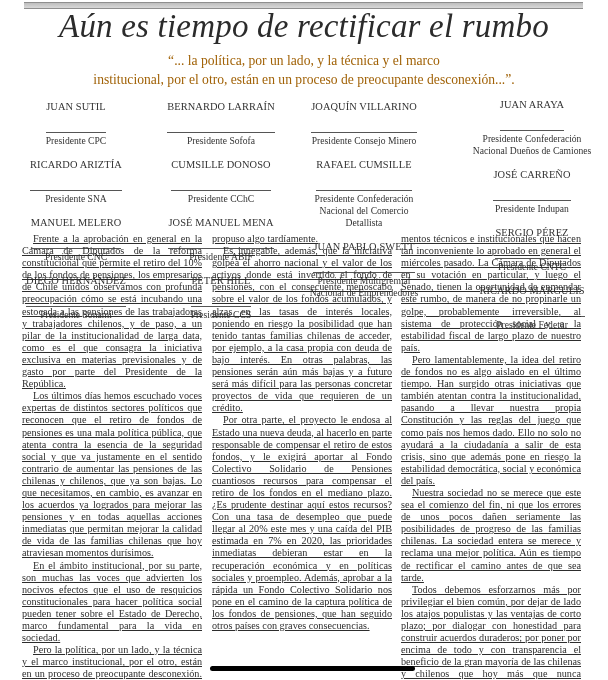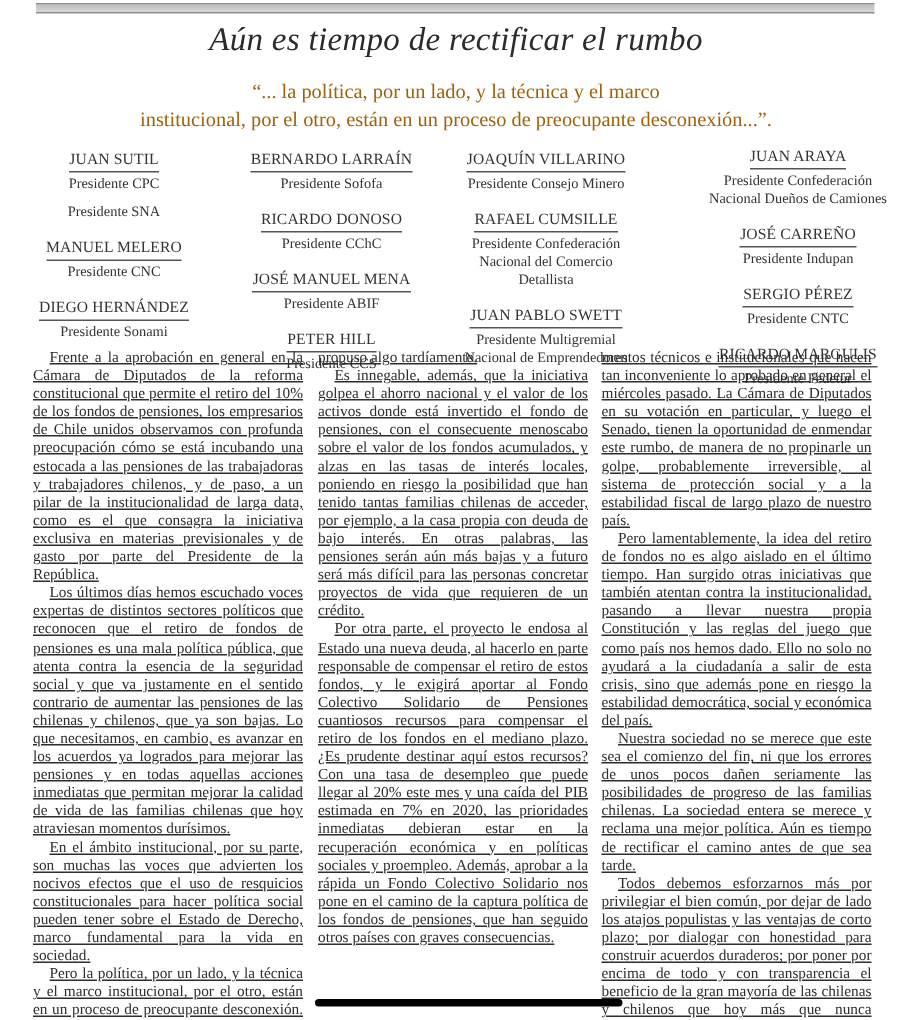--- a/index.html
+++ b/index.html
@@ -9,32 +9,32 @@
     font-family: "Liberation Serif", "DejaVu Serif", serif;
     position: relative;
   }
   .top-rule {
     position: absolute; left: 24px; width: 559px; top: 2px; height: 5px;
     border-top: 1px solid #8e8e8e; border-bottom: 1px solid #8e8e8e;
     background: linear-gradient(#bdbdbd, #d8d8d8);
   }
   .headline {
     position: absolute; top: 6px; left: 0; width: 608px; text-align: center;
-    font-style: italic; font-size: 22px; color: #2b2b2b; letter-spacing: 0.2px;
+    font-style: italic; font-size: 33px; color: #2b2b2b; letter-spacing: 0.2px;
     line-height: 40px;
   }
   .deck {
     position: absolute; top: 51px; left: 0; width: 608px; text-align: center;
     font-size: 13.6px; line-height: 19px; color: #a16207;
   }
   .sig-col { position: absolute; top: 96px; width: 150px; text-align: center; }
   .sig { margin-bottom: 7px; }
   .sig-name {
     display: inline-block; font-size: 10.4px; color: #333;
-    border-bottom: 1px solid #555; line-height: 12px; padding-bottom: 1px;
+    border-bottom: 1px solid #555; line-height: 12px; padding-bottom: 19px;
     letter-spacing: 0.1px;
   }
   .sig-role { font-size: 9.6px; line-height: 12px; color: #333; margin-top: 2px; white-space: pre-line; }
   .col {
     position: absolute; top: 233px; width: 180px;
     font-size: 10.2px; line-height: 12.1px; color: #2d2d2d;
     text-align: justify; hyphens: manual;
   }
   .col p { margin: 0; text-indent: 11px; text-decoration: underline; }
   .col p.cont { text-indent: 0; }
@@ -54,39 +54,40 @@
   <div>“... la política, por un lado, y la técnica y el marco</div>
   <div>institucional, por el otro, están en un proceso de preocupante desconexión...”.</div>
 </div>
 
 <div class="sig-col" style="left:1px">
   <div class="sig">
       <div><span class="sig-name">JUAN SUTIL</span></div>
       <div class="sig-role">Presidente CPC</div>
     </div>
   <div class="sig">
+      <div><span class="sig-name">RICARDO ARIZTÍA</span></div>
       <div class="sig-role">Presidente SNA</div>
     </div>
   <div class="sig">
       <div><span class="sig-name">MANUEL MELERO</span></div>
       <div class="sig-role">Presidente CNC</div>
     </div>
   <div class="sig">
       <div><span class="sig-name">DIEGO HERNÁNDEZ</span></div>
       <div class="sig-role">Presidente Sonami</div>
     </div>
 </div>
 
 <div class="sig-col" style="left:146px">
   <div class="sig">
       <div><span class="sig-name">BERNARDO LARRAÍN</span></div>
       <div class="sig-role">Presidente Sofofa</div>
     </div>
   <div class="sig">
-      <div><span class="sig-name">RICARDO DONOSO</span></div>
+      <div><span class="sig-name">CUMSILLE DONOSO</span></div>
       <div class="sig-role">Presidente CChC</div>
     </div>
   <div class="sig">
       <div><span class="sig-name">JOSÉ MANUEL MENA</span></div>
       <div class="sig-role">Presidente ABIF</div>
     </div>
   <div class="sig">
       <div><span class="sig-name">PETER HILL</span></div>
       <div class="sig-role">Presidente CCS</div>
     </div>

